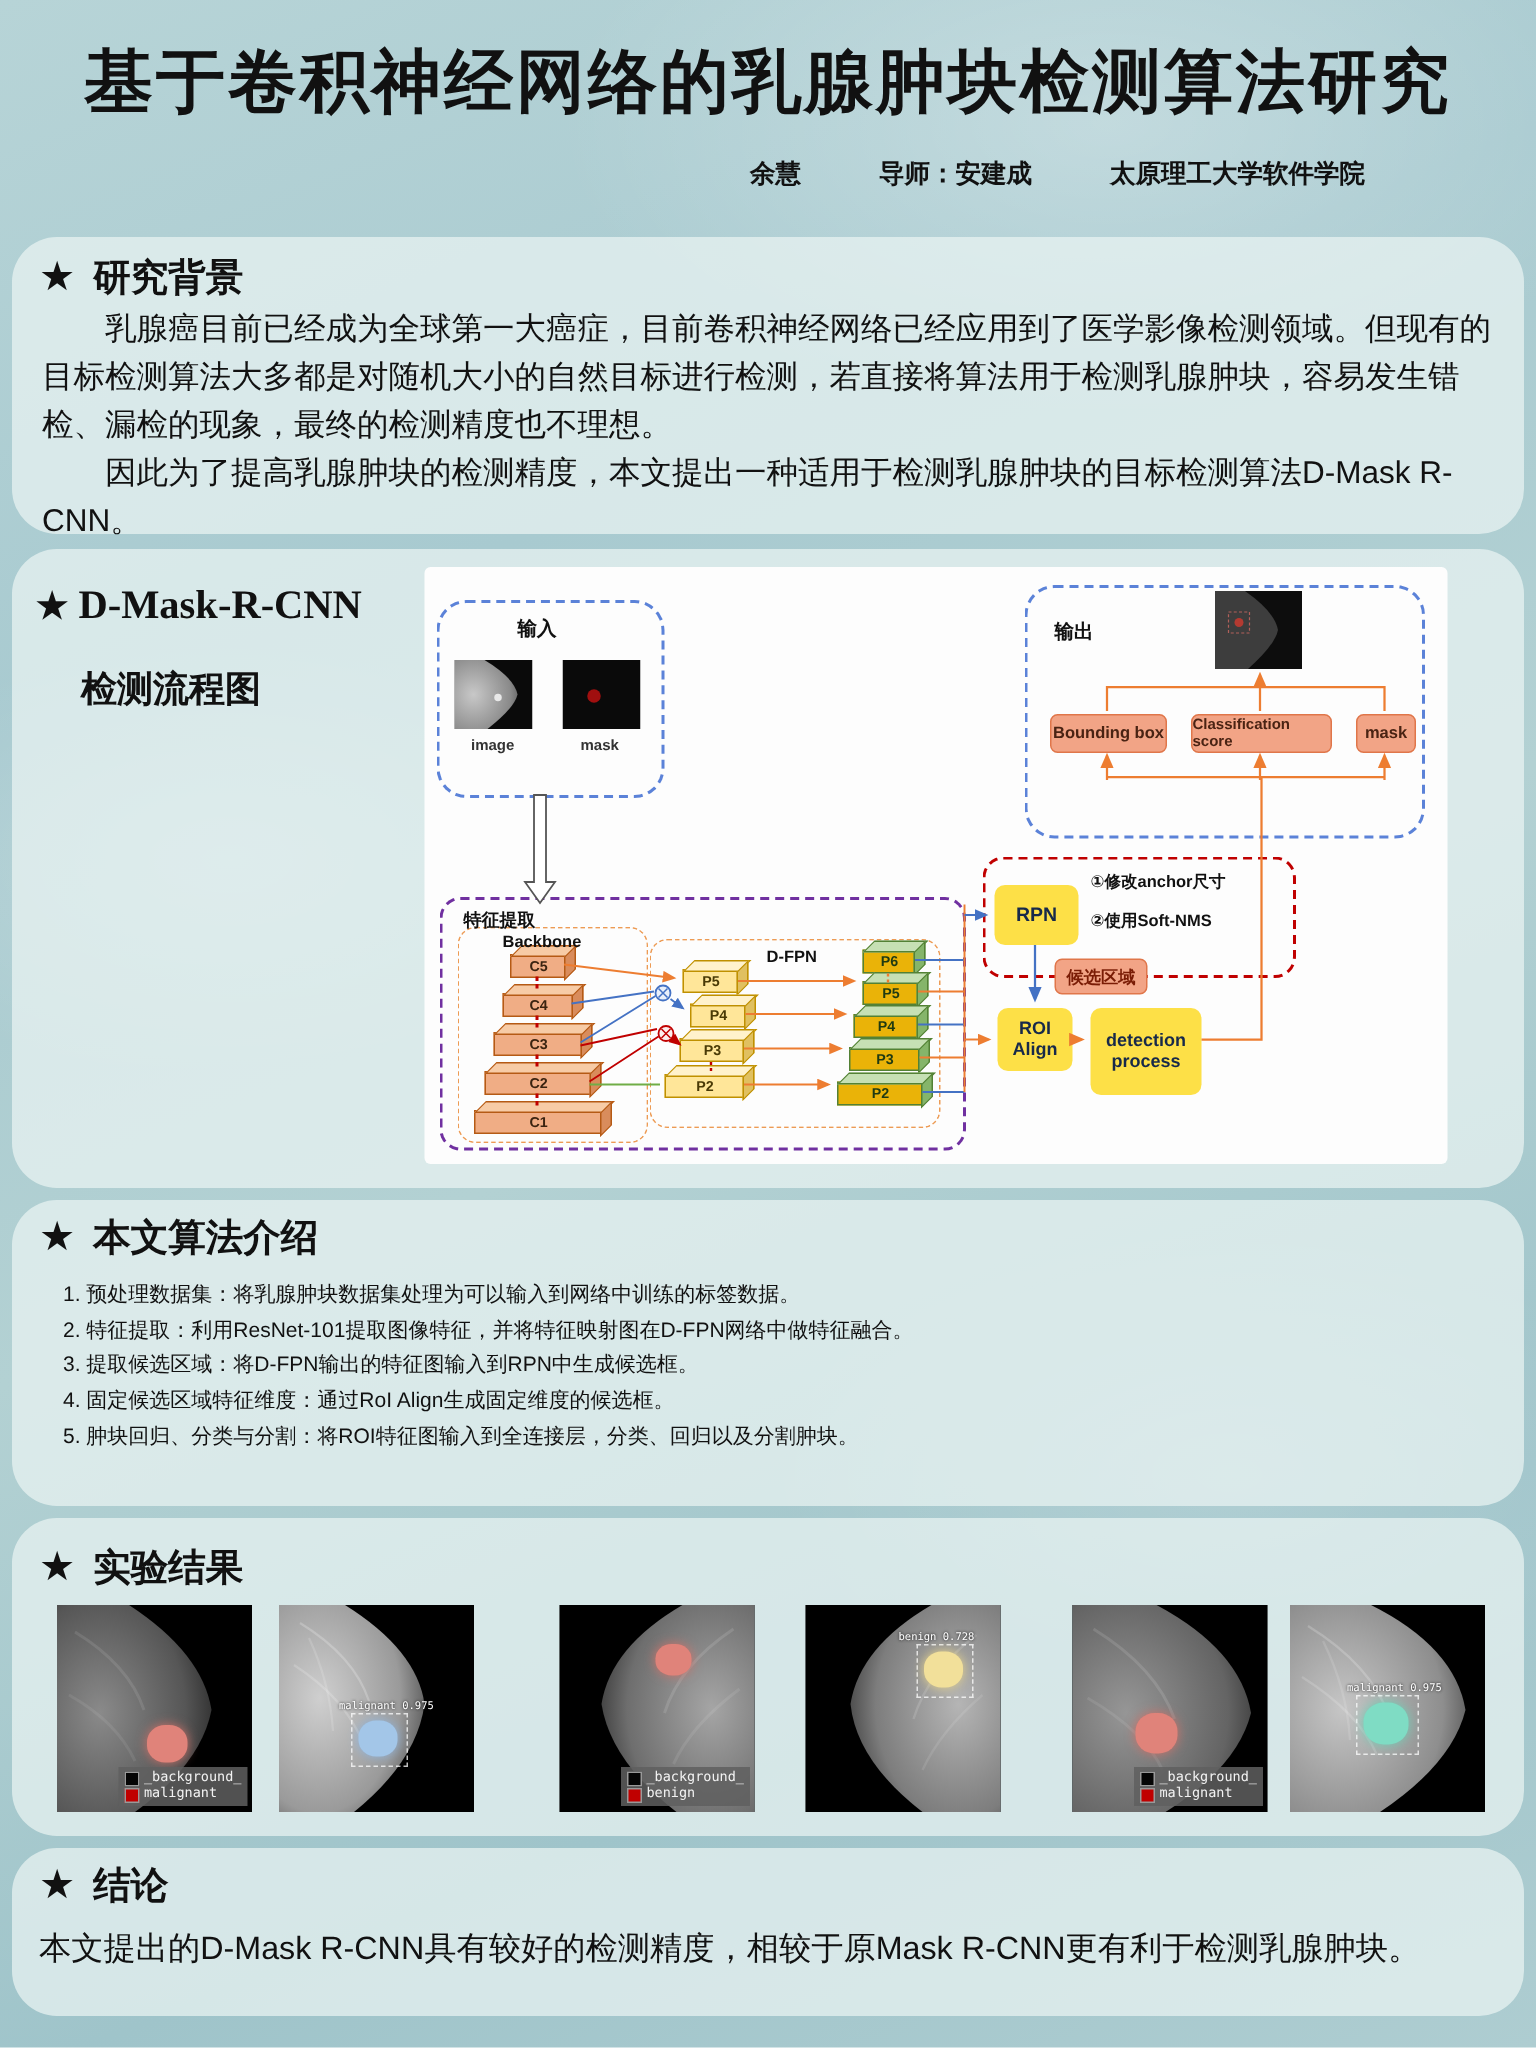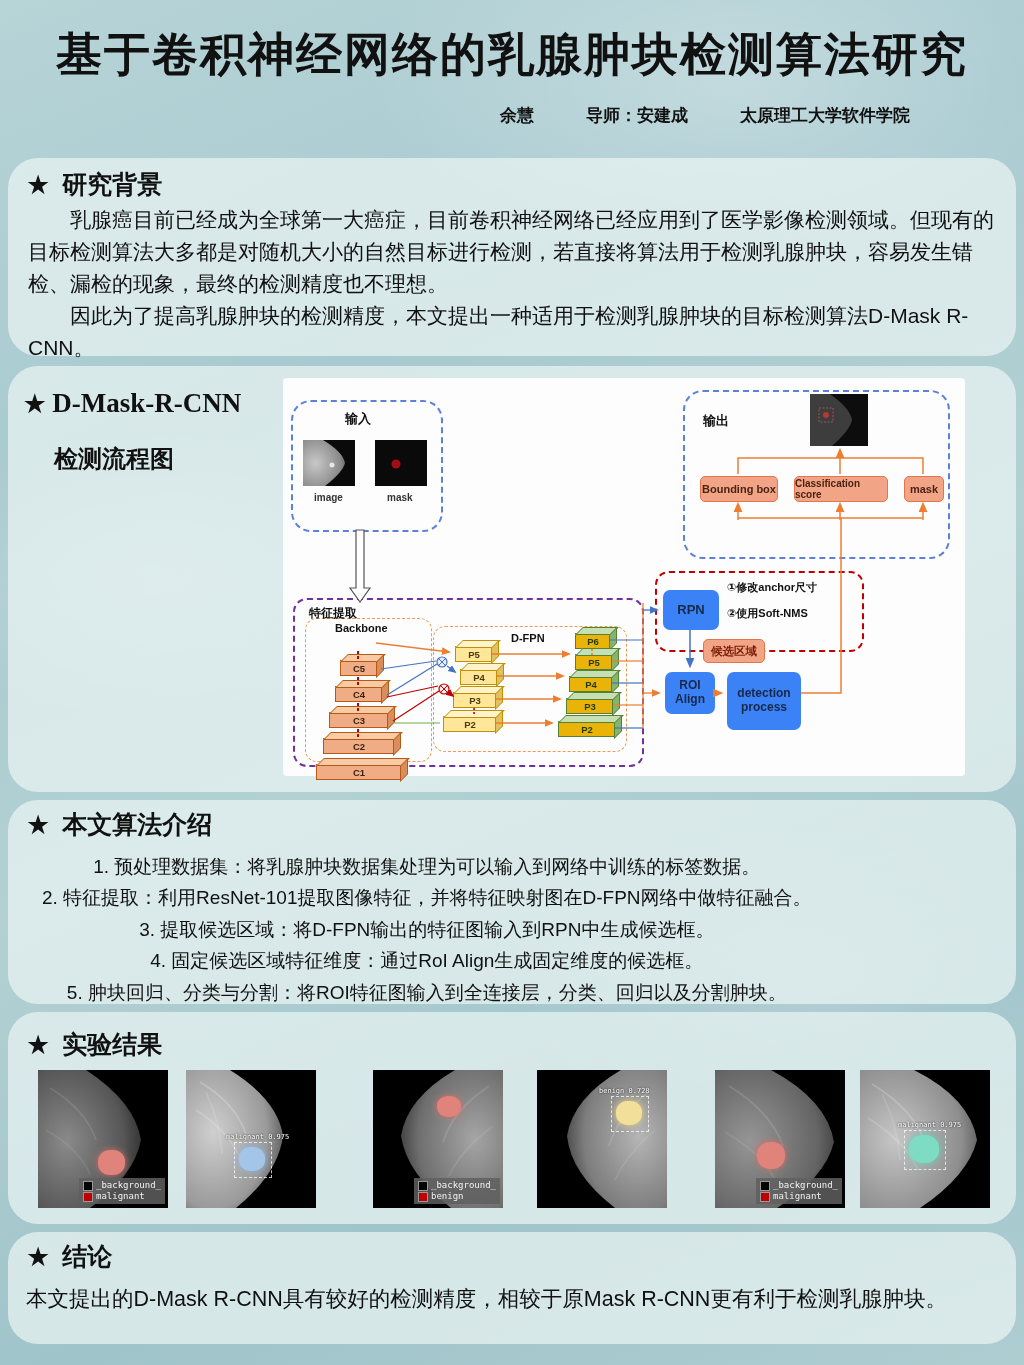--- a/index.html
+++ b/index.html
@@ -25,39 +25,39 @@
   .dash{position:absolute;z-index:1;}
   .d-blue{border:2px dashed #5b82d8;border-radius:20px;}
   .d-purple{border:2px dashed #7030a0;border-radius:14px;}
   .d-orange{border:1.5px dashed #ed9b54;border-radius:12px;}
   .d-red{border:2px dashed #c00000;border-radius:14px;}
   .dlabel{position:absolute;font-weight:bold;color:#111;z-index:3;}
   .b3{position:absolute;height:14px;z-index:2;display:flex;align-items:center;justify-content:center;
       font-size:9.5px;font-weight:bold;}
   .b3::before{content:"";position:absolute;left:3px;top:-7px;width:100%;height:6px;transform:skewX(-45deg);}
   .b3::after{content:"";position:absolute;top:-3px;right:-7px;width:6px;height:100%;transform:skewY(-45deg);}
-  .b3.o{background:#f0ad85;border:1px solid #b55a15;color:#3a2310;margin-top:24px;}
+  .b3.o{background:#f0ad85;border:1px solid #b55a15;color:#3a2310;}
   .b3.o::before{background:#f7cba6;border:1px solid #b55a15;}
   .b3.o::after{background:#d98c5c;border:1px solid #b55a15;}
   .b3.y{background:#ffe699;border:1px solid #bf9000;color:#4a3a05;}
   .b3.y::before{background:#fff2cc;border:1px solid #bf9000;}
   .b3.y::after{background:#e0c060;border:1px solid #bf9000;}
   .b3.g{background:#eab308;border:1px solid #538135;color:#1f3a12;}
   .b3.g::before{background:#c6e0b4;border:1px solid #538135;}
   .b3.g::after{background:#85b56a;border:1px solid #538135;}
-  .lav{position:absolute;background:#3b82f6;border-radius:7px;display:flex;flex-direction:column;
+  .lav{position:absolute;background:#fde047;border-radius:7px;display:flex;flex-direction:column;
        align-items:center;justify-content:center;font-weight:bold;color:#17294a;z-index:2;
        font-size:12px;line-height:1.15;}
   .sal{position:absolute;background:#f2a486;border:1px solid #e0764a;border-radius:5px;display:flex;
        align-items:center;justify-content:center;font-weight:bold;color:#4a2313;z-index:2;}
   .arrows{position:absolute;left:0;top:0;z-index:5;pointer-events:none;}
   .thumb{position:absolute;z-index:2;}
   .thumb-cap{position:absolute;font-weight:bold;font-size:10px;color:#333;z-index:3;}
   
-  .steps{position:absolute;left:34px;top:52px;font-size:19px;line-height:1.55;text-align:center;}
+  .steps{position:absolute;left:34px;top:52px;font-size:14px;line-height:1.55;}
   .steps div{margin-bottom:2px;}
   
   .mammo{position:absolute;top:58px;width:130px;height:138px;background:#000;overflow:hidden;}
   .blob{position:absolute;border-radius:45%;}
   .bbox{position:absolute;border:1px dashed rgba(255,255,255,.75);}
   .score{position:absolute;font-size:7px;color:#fff;white-space:nowrap;z-index:4;
          font-family:"DejaVu Sans Mono",monospace;text-shadow:0 0 2px #000;}
   .legend{position:absolute;right:3px;bottom:4px;background:rgba(95,95,95,.85);padding:2px 4px;z-index:4;
           font-family:"DejaVu Sans Mono",monospace;font-size:9px;color:#f2f2f2;line-height:1.2;}
   .legend .row{display:flex;align-items:center;gap:3px;}

